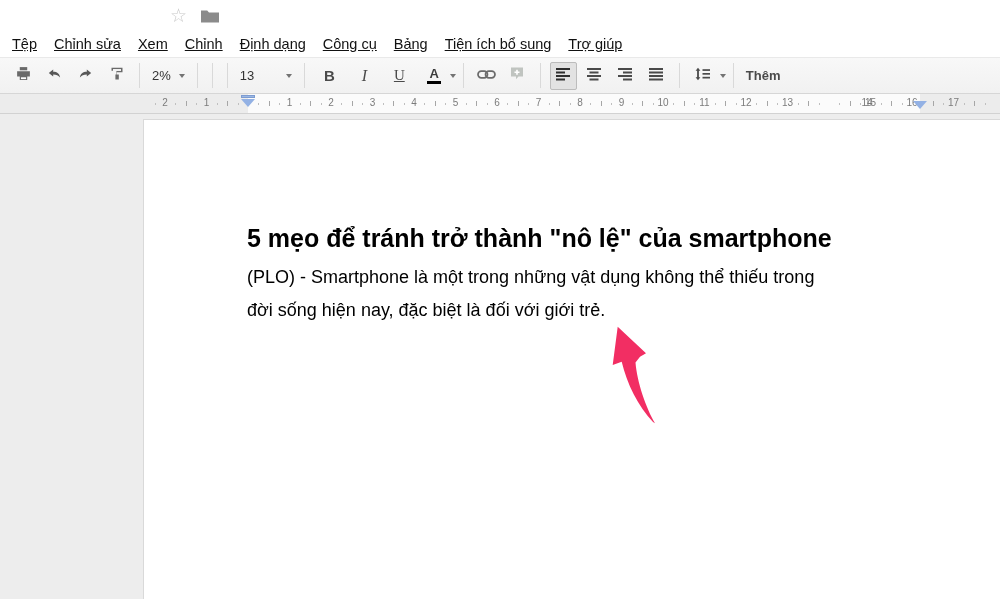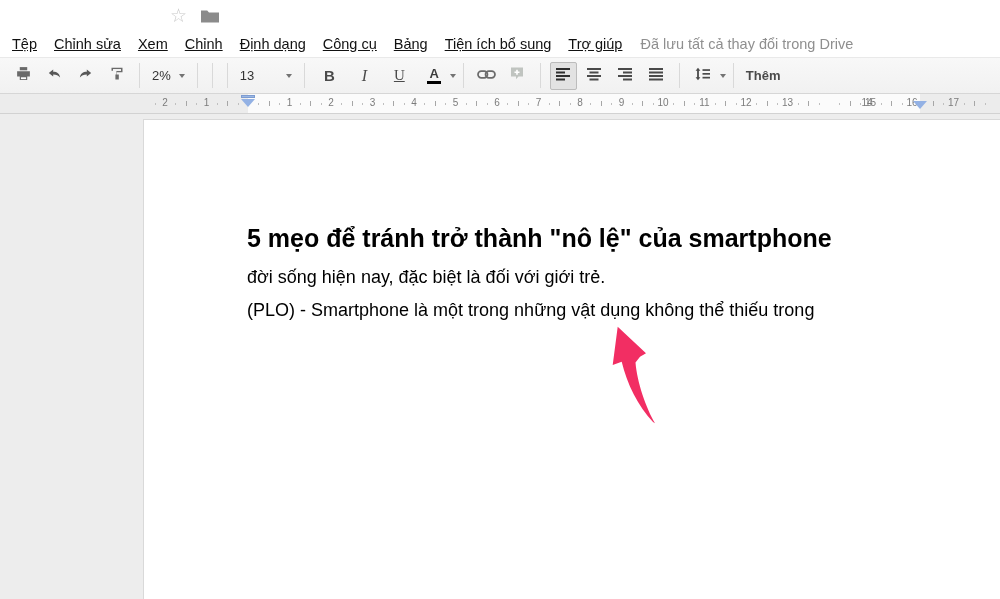--- a/index.html
+++ b/index.html
@@ -71,21 +71,20 @@
   <span class="menu-item">Tệp</span>
       <span class="menu-item">Chỉnh sửa</span>
       <span class="menu-item">Xem</span>
       <span class="menu-item">Chỉnh</span>
       <span class="menu-item">Định dạng</span>
       <span class="menu-item">Công cụ</span>
       <span class="menu-item">Bảng</span>
       <span class="menu-item">Tiện ích bổ sung</span>
       <span class="menu-item">Trợ giúp</span>
     </div>
-  <span class="save-status" style="color: rgb(143, 143, 143);">Đã lưu tất cả thay đổi trong Drive</span>
 </div>
 
 <div class="toolbar">
   <div class="tb-btn">
     <span>
       <svg width="17" height="16" viewBox="0 0 16 15">
           <path d="M4.5 1h7v3h-7z" fill="#6a6a6a"></path>
           <path d="M2 4.8h12v5h-2.5v3.4h-7V9.8H2z" fill="#6a6a6a"></path>
           <rect x="5.6" y="10.6" width="4.8" height="1.7" fill="#fff"></rect>
         </svg>
@@ -341,20 +340,20 @@
   <div class="marker" style="left:913px;top:7px;">
     <div class="marker-tri" style="border-top-color: rgb(147, 177, 228);"></div>
   </div>
 </div>
 
 <div class="canvas">
   <div class="page">
     <div class="doc-heading">5 mẹo để tránh trở thành "nô lệ" của smartphone</div>
     <div class="doc-para">
 
-    <div class="doc-line">đời sống hiện nay, đặc biệt là đối với giới trẻ.</div>
-        <div class="doc-line">(PLO) - Smartphone là một trong những vật dụng không thể thiếu trong</div>
+    <div class="doc-line">(PLO) - Smartphone là một trong những vật dụng không thể thiếu trong</div>
+        <div class="doc-line">đời sống hiện nay, đặc biệt là đối với giới trẻ.</div>
       </div>
   </div>
   <svg class="arrow-svg" width="70" height="110" viewBox="0 0 70 110">
     <path id="arrow-path" d="M24.7 4.7 L19.7 43 L28.7 39.7 C34 62 45 84 60 100 L62 101.3 C53 86 44 60 42.5 40.5 L47 34.7 L53 31.3 Z" fill="#F22E63"></path>
   </svg>
 </div>
 
 </body></html>

